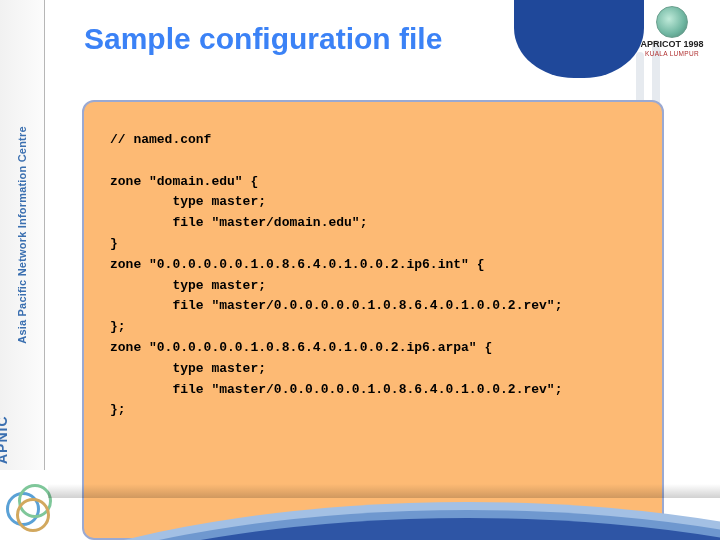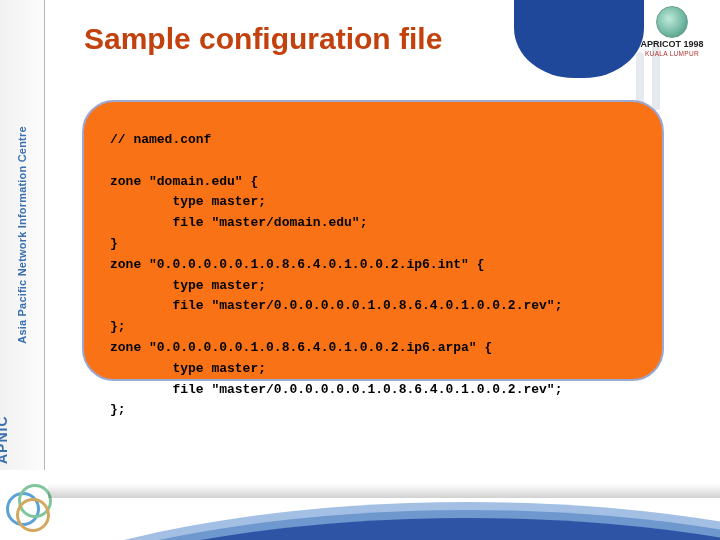--- a/index.html
+++ b/index.html
@@ -89,32 +89,32 @@
   }
   .badge-title { font-weight: 700; font-size: 9px; color: #222; }
   .badge-sub { font-size: 6.5px; color: #b03030; letter-spacing: 0.3px; }
   
   .title {
     position: absolute;
     left: 84px;
     top: 22px;
     font-size: 30px;
     font-weight: 700;
-    color: #c2410c;
+    color: #3b82f6;
   }
   
   .codebox {
     position: absolute;
     left: 82px;
     top: 100px;
     width: 582px;
-    height: 281px;
-    background: #f97316;
+    height: 440px;
+    background: #fdba74;
     border: 2px solid #9aa9d2;
-    border-radius: 32px;
+    border-radius: 12px;
     padding: 28px 24px 20px 26px;
     box-sizing: border-box;
   }
   .codebox pre {
     margin: 0;
     font-family: "Courier New", Courier, monospace;
     font-size: 13px;
     line-height: 1.6;
     color: #000;
     white-space: pre;

